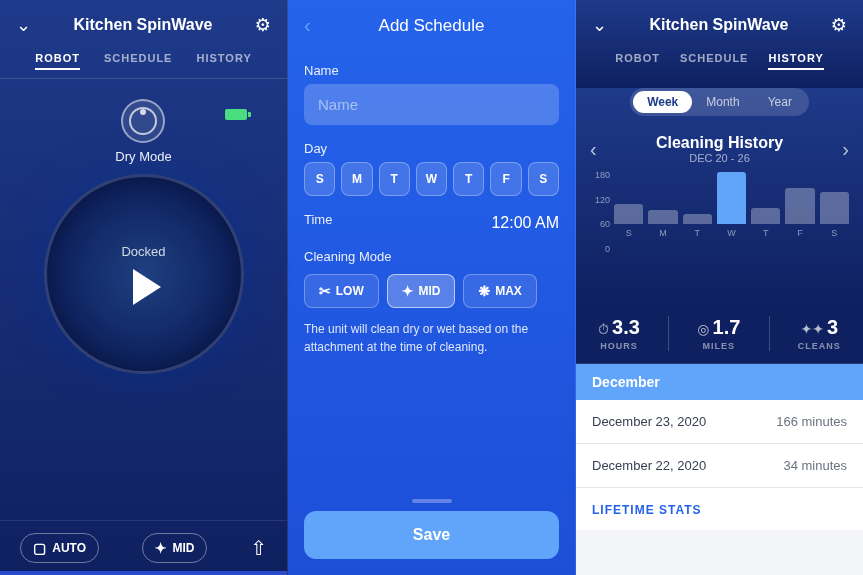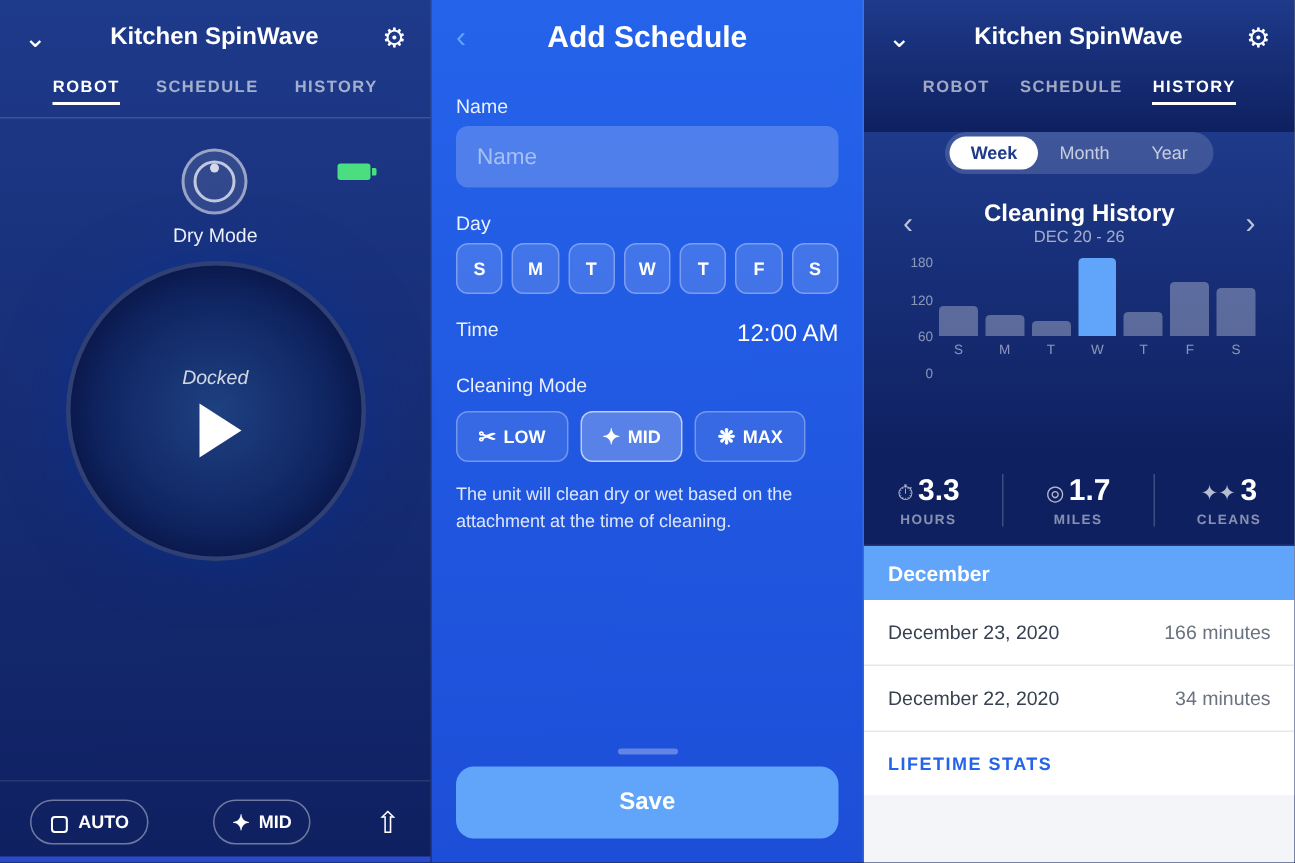--- a/index.html
+++ b/index.html
@@ -134,21 +134,20 @@
       height: 200px;
       border-radius: 50%;
       background: radial-gradient(circle, #1e4080 0%, #0d1f5c 70%);
       border: 3px solid rgba(255,255,255,0.15);
       box-shadow: 0 0 40px rgba(0,50,150,0.5), inset 0 0 30px rgba(0,0,0,0.3);
       display: flex;
       align-items: center;
       justify-content: center;
       flex-direction: column;
       position: relative;
-      font-style: italic;
     }
     .docked-label {
       color: rgba(255,255,255,0.8);
       font-size: 13px;
       margin-bottom: 10px;
     }
     .play-btn {
       width: 0;
       height: 0;
       border-top: 18px solid transparent;
@@ -208,22 +207,22 @@
       padding: 14px 16px 10px;
       position: relative;
     }
     .back-btn {
       color: #60a5fa;
       font-size: 20px;
       cursor: pointer;
     }
     .panel2-title {
       color: white;
-      font-size: 20px;
-      font-weight: 700;
+      font-size: 17px;
+      font-weight: 400;
       position: absolute;
       left: 50%;
       transform: translateX(-50%);
     }
     .panel2-body {
       flex: 1;
       padding: 16px;
       overflow-y: auto;
     }
     .form-label {
@@ -364,21 +363,21 @@
       cursor: pointer;
       padding-bottom: 4px;
     }
     .panel3-tab.active {
       color: white;
       border-bottom: 2px solid white;
     }
 
     .chart-section {
       background: linear-gradient(180deg, #1e3a8a 0%, #0f2060 100%);
-      padding: 0 26px 14px;
+      padding: 0 14px 14px;
     }
     .period-tabs {
       display: flex;
       gap: 0;
       margin-bottom: 10px;
       background: rgba(255,255,255,0.15);
       border-radius: 20px;
       padding: 3px;
       width: fit-content;
     }

